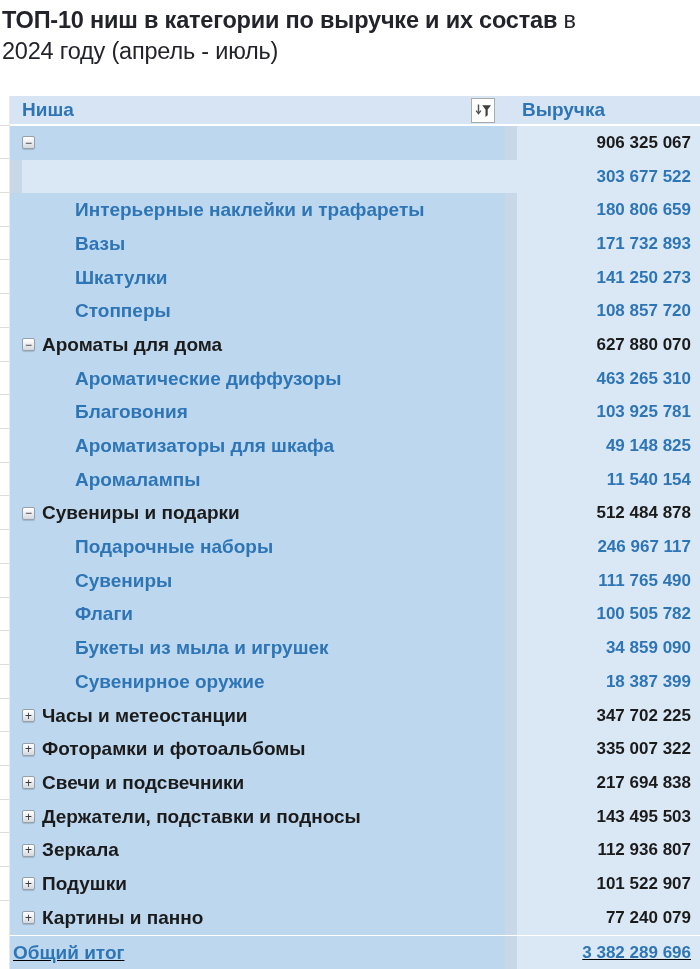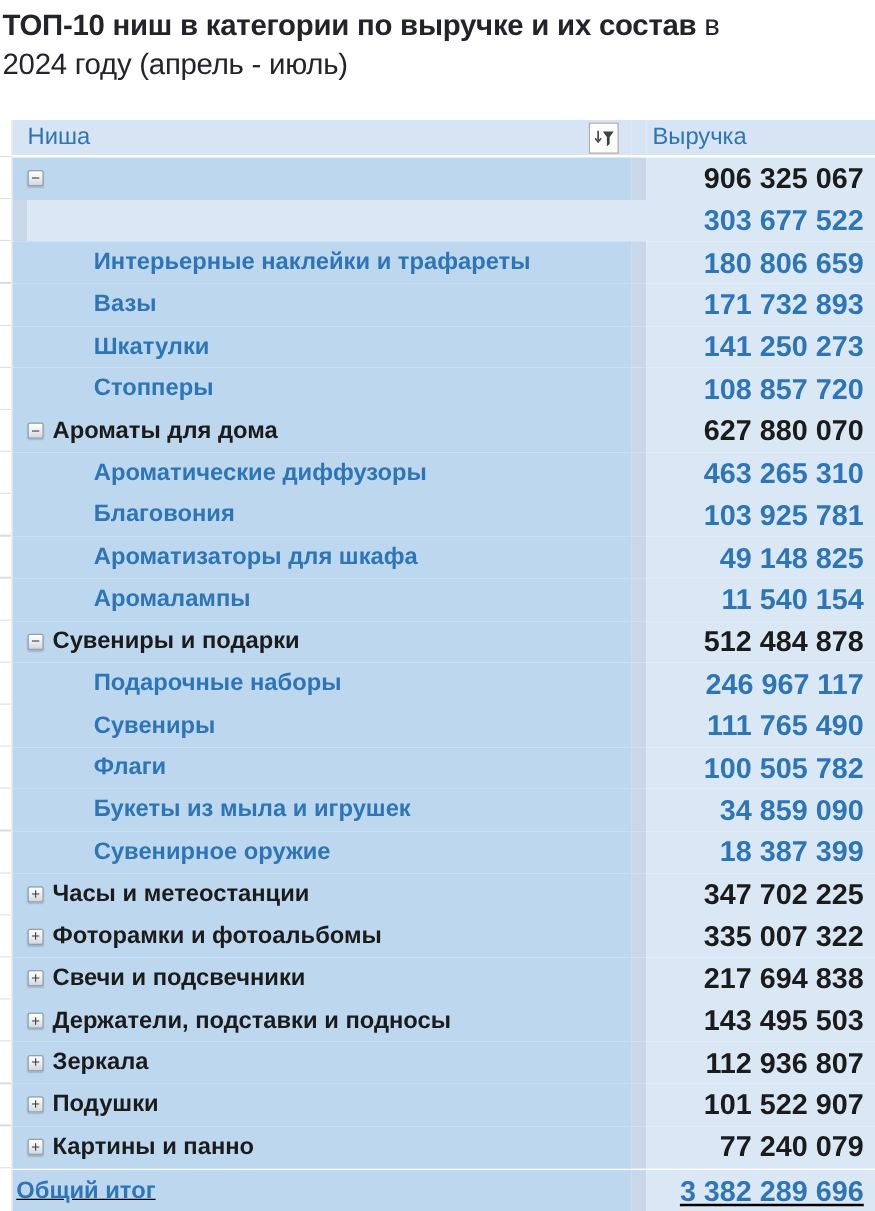--- a/index.html
+++ b/index.html
@@ -51,33 +51,33 @@
   .name-cell{width:495px;background:var(--name-col-bg);padding-left:12px;position:relative;}
   .gap-cell{width:12px;background:var(--gap-col-bg);}
   .value-cell{flex:1;background:var(--value-col-bg);justify-content:flex-end;padding-right:9px;}
   
   .header-row{height:30px;border-bottom:2px solid #fff;}
   .header-row .name-cell,
   .header-row .gap-cell,
   .header-row .value-cell{background:var(--header-bg);}
   .header-row .value-cell{justify-content:flex-start;padding-left:5px;}
   .hdr-label{
-    font-weight:400;font-size:19px;color:var(--blue-text);
+    font-weight:700;font-size:19px;color:var(--blue-text);
   }
   .filter-btn{
     position:absolute;right:10px;top:2px;
     width:24px;height:25px;
     background:#fdfdfd;
     border:1px solid #ababab;
     display:flex;align-items:center;justify-content:center;
     cursor:pointer;
   }
   
   .row-label{font-weight:700;font-size:19px;white-space:nowrap;}
-  .row-value{font-weight:700;font-size:23px;white-space:nowrap;}
+  .row-value{font-weight:700;font-size:17px;white-space:nowrap;}
   .group-row .row-label{color:var(--dark-text);}
   .group-row .row-value{color:var(--dark-text);}
   .sub-row .row-label{color:var(--blue-text);margin-left:53px;}
   .sub-row .row-value{color:var(--blue-text);}
   .toggle{
     flex:none;
     width:13px;height:13px;
     margin-right:7px;
     border:1px solid #95a0ab;
     border-radius:2px;

